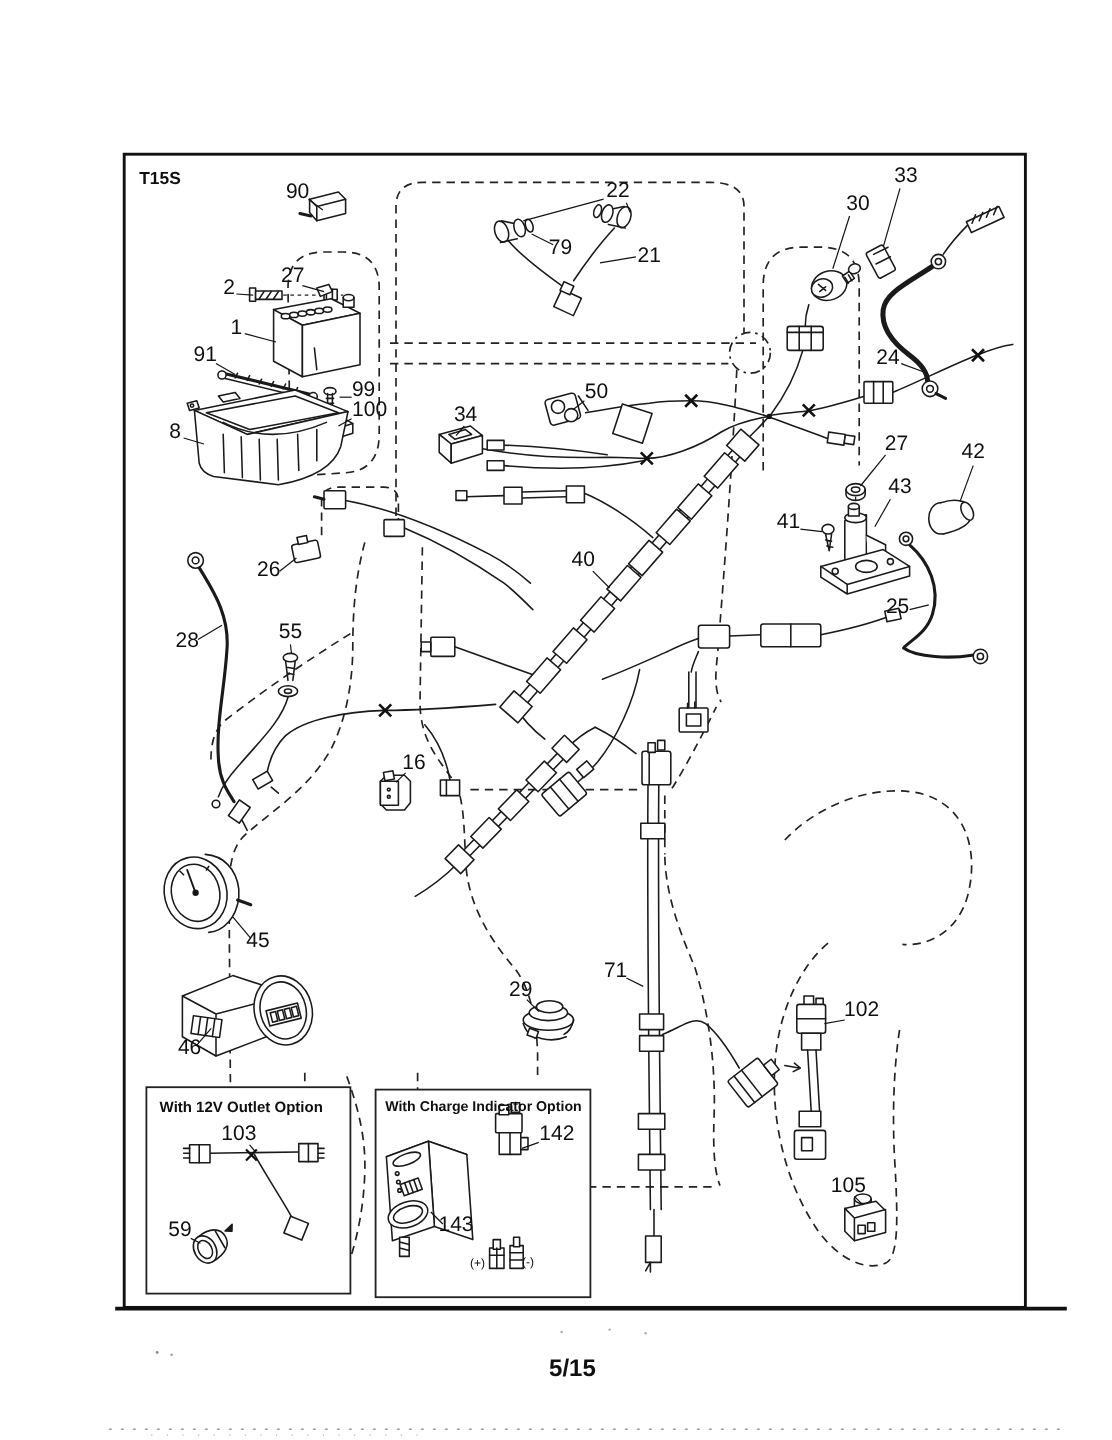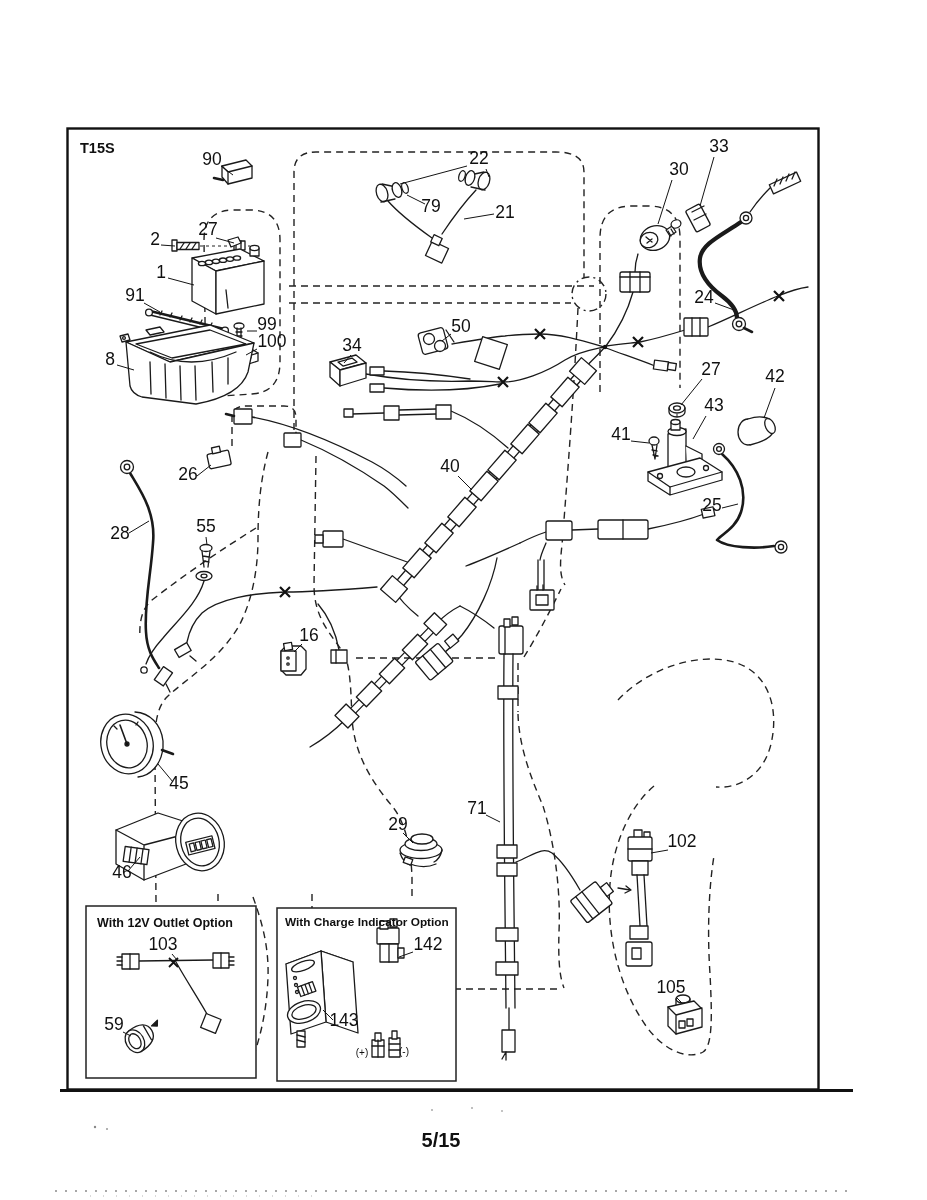--- a/index.html
+++ b/index.html
@@ -1,16 +1,16 @@
 <!DOCTYPE html>
 <html><head>
 <meta charset="utf-8">
 <style>
   html,body{margin:0;padding:0;background:#fff;}
-  .page{position:relative;width:853px;height:1200px;background:#fff;overflow:hidden;}
+  .page{position:relative;width:853px;height:1200px;background:#fff;overflow:hidden;margin-left:36px;}
   svg{position:absolute;left:0;top:0;display:block;}
   text{font-family:"Liberation Sans","DejaVu Sans",sans-serif;fill:#101010;}
   .leader{stroke:#141414;stroke-width:1;fill:none;}
   .art{stroke:#1a1a1a;fill:none;stroke-width:1.3;stroke-linecap:round;stroke-linejoin:round;}
   .dash{stroke:#232323;fill:none;stroke-width:1.4;stroke-dasharray:7 5;}
   .wf{fill:#fff;}
   .thick{stroke-width:4.2;}
   .med{stroke-width:2.6;}
   .xm{stroke:#111;stroke-width:2.2;fill:none;}
 </style>

